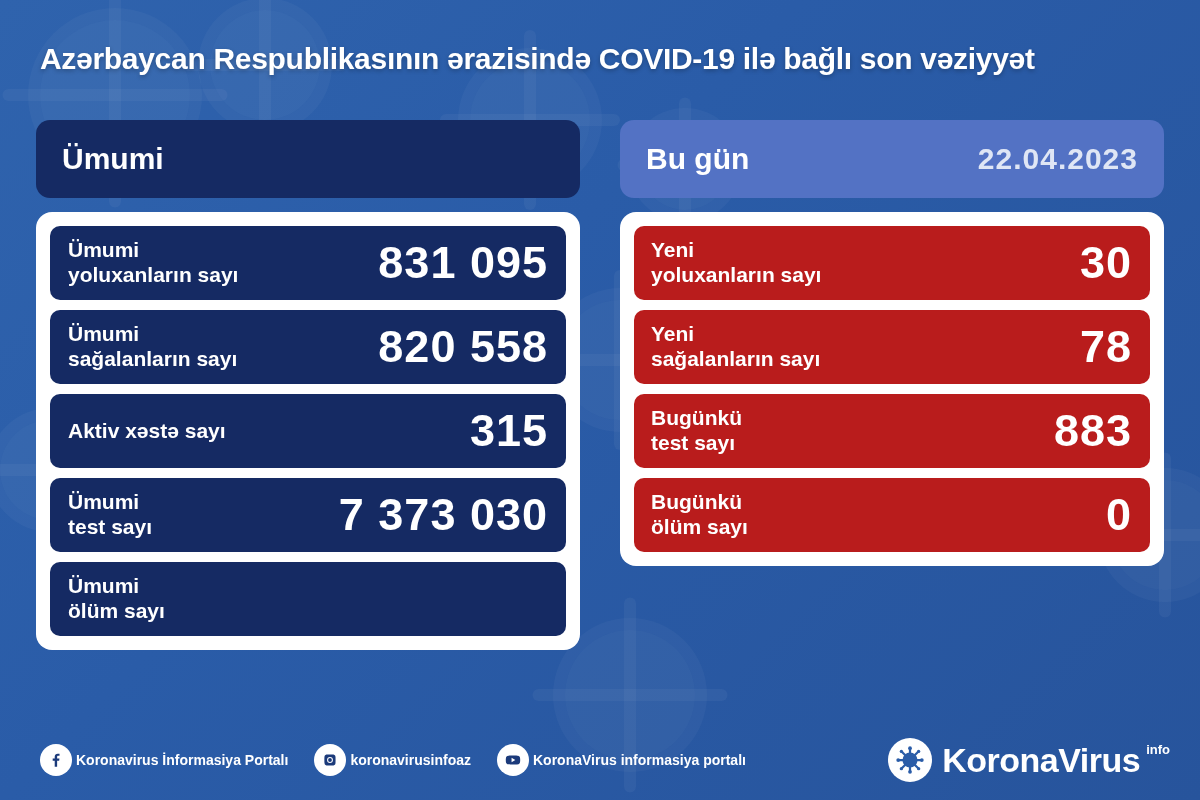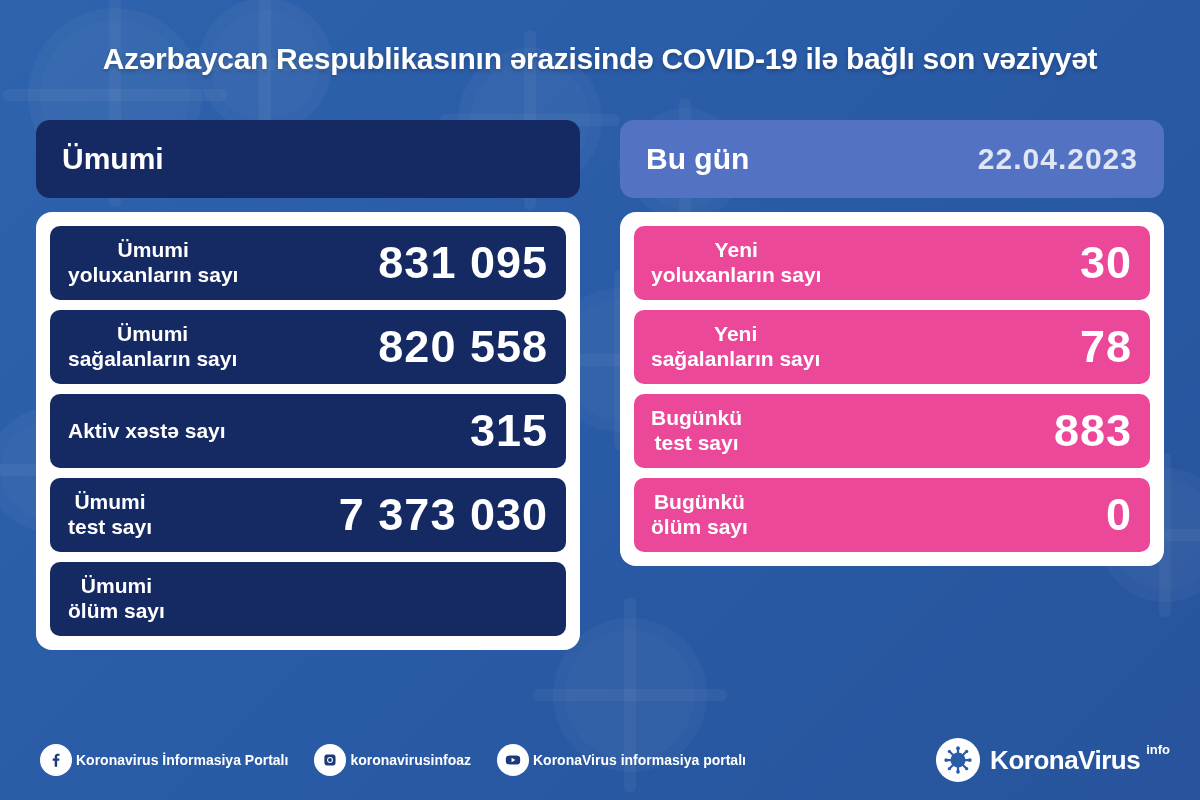--- a/index.html
+++ b/index.html
@@ -7,21 +7,20 @@
     width: 1200px; height: 800px;
     font-family: "Liberation Sans", sans-serif;
     background: #2a5ca8;
     overflow: hidden;
   }
   .poster {
     position: relative;
     width: 1200px; height: 800px;
     background: linear-gradient(135deg, #2f63ad 0%, #2a5ca8 40%, #27549c 100%);
     overflow: hidden;
-    text-align: center;
   }
 
   
   .virus {
     position: absolute;
     border-radius: 50%;
     background: rgba(255,255,255,0.05);
     box-shadow: 0 0 0 12px rgba(255,255,255,0.035);
   }
   .virus::before, .virus::after {
@@ -113,21 +112,21 @@
     letter-spacing: 1px;
     white-space: nowrap;
   }
 
   
   .left .panel-head { background: #152a63; }
   .left .row { background: #152a63; }
 
   
   .right .panel-head { background: #5372c4; }
-  .right .row { background: #ec4899; padding-left: 17px; }
+  .right .row { background: #b91c1c; padding-left: 17px; }
 
   
   .footer {
     position: absolute;
     left: 40px; right: 30px; bottom: 18px;
     display: flex;
     align-items: center;
     gap: 26px;
   }
   .social {
@@ -158,21 +157,21 @@
   }
   .brand-mark {
     width: 44px; height: 44px;
     border-radius: 50%;
     background: #ffffff;
     display: flex; align-items: center; justify-content: center;
   }
   .brand-mark svg { width: 30px; height: 30px; }
   .brand-text {
     color: #ffffff;
-    font-size: 26px;
+    font-size: 34px;
     font-weight: bold;
     letter-spacing: -0.5px;
   }
   .brand-sup {
     color: #ffffff;
     font-size: 13px;
     font-weight: bold;
     align-self: flex-start;
     margin-top: 4px;
     margin-left: -4px;

